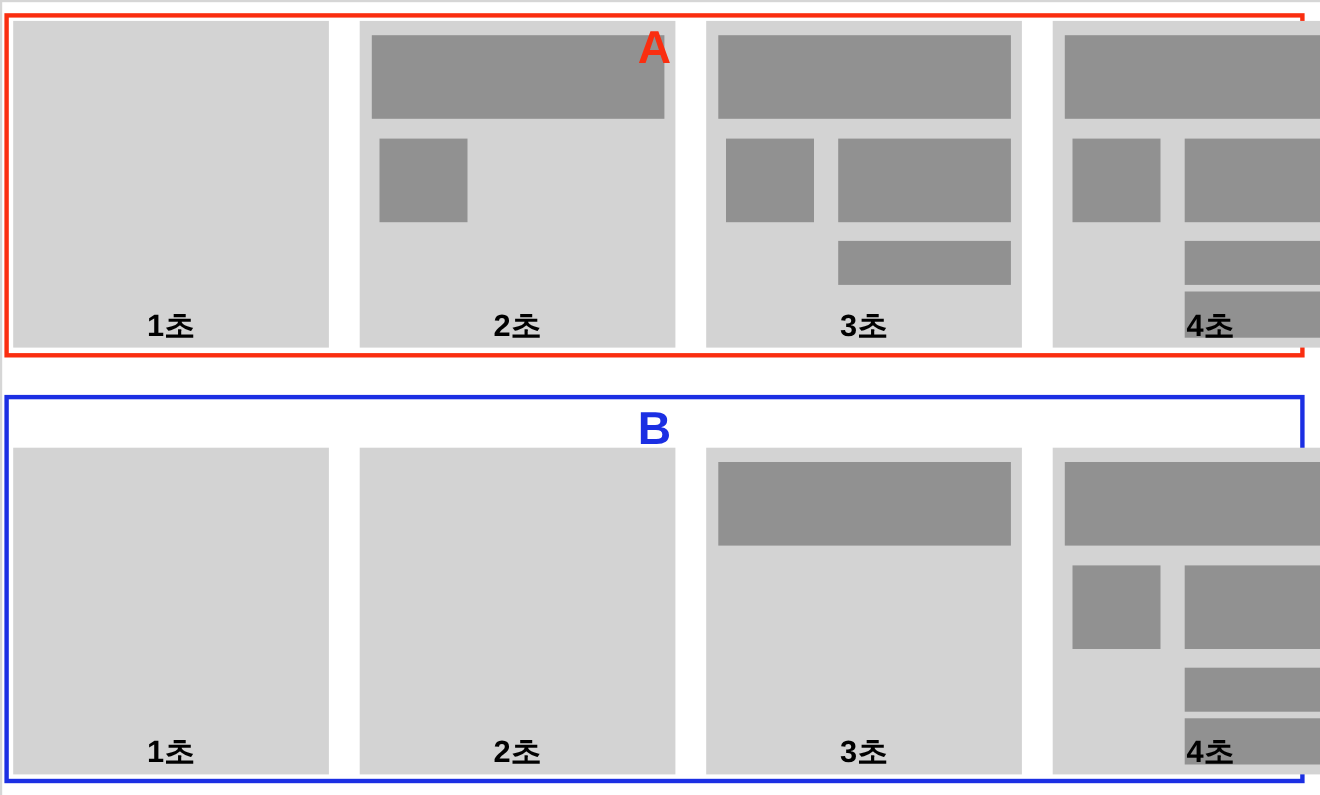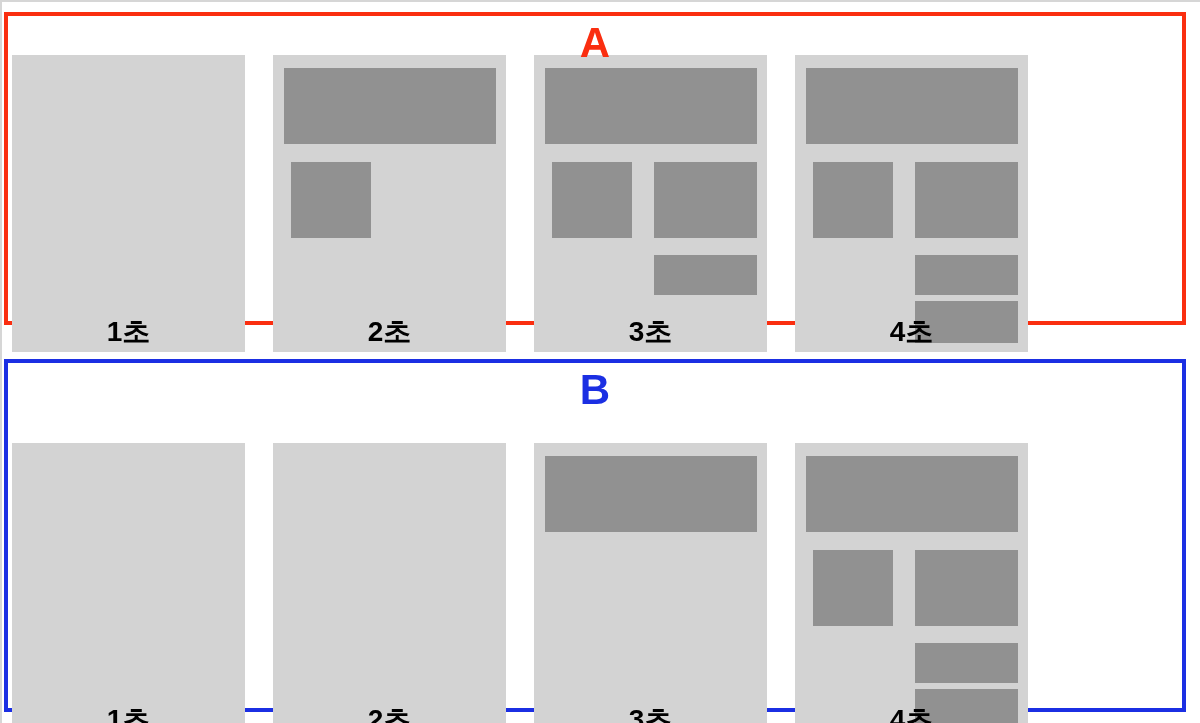--- a/index.html
+++ b/index.html
@@ -53,25 +53,24 @@
     position: absolute;
     left: 4px;
     display: flex;
     gap: 28px;
   }
   .group-a .frames { top: 3px; }
   .group-b .frames { top: 44px; }
 
   .frame {
     position: relative;
-    width: 233px;
+    width: 287px;
     height: 297px;
     background: #d3d3d3;
     flex: 0 0 auto;
-    margin-top: 36px;
   }
 
   .time-label {
     position: absolute;
     bottom: 6px;
     left: 0; right: 0;
     text-align: center;
     font-weight: bold;
     font-size: 28px;
     line-height: 1;

